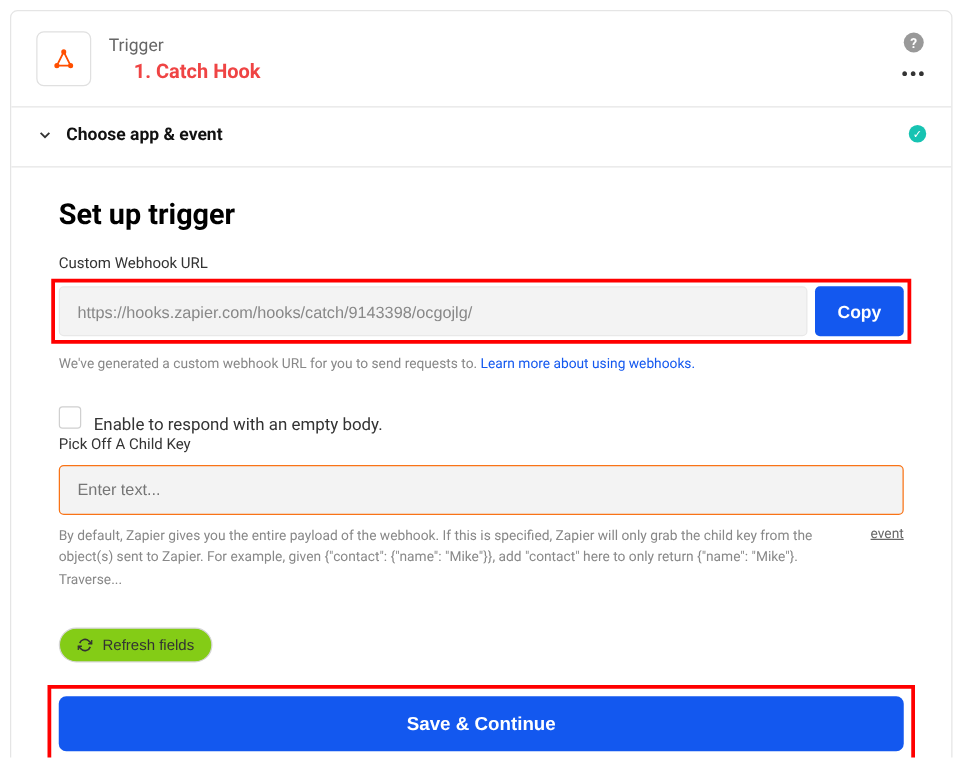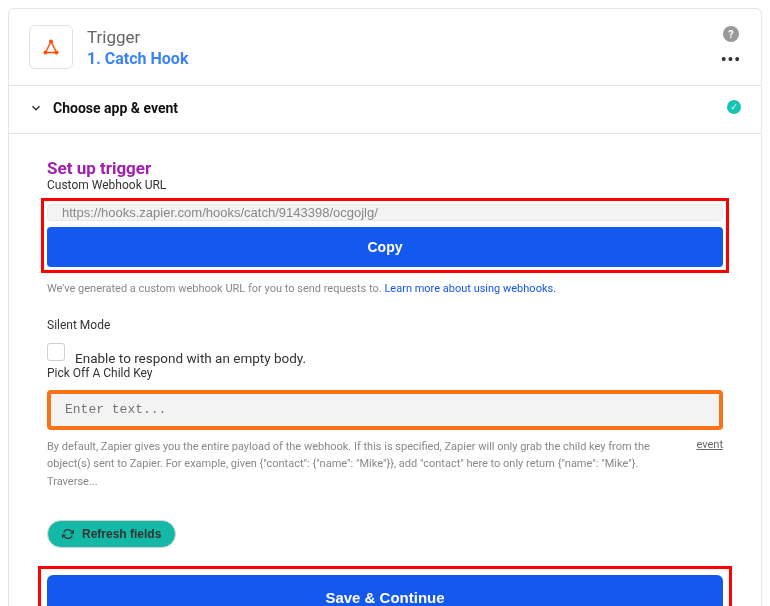--- a/index.html
+++ b/index.html
@@ -27,28 +27,29 @@
       border: 1px solid #e0e0e0;
       border-radius: 6px;
       display: flex;
       align-items: center;
       justify-content: center;
       margin-right: 14px;
     }
     .app-icon-box svg { width: 22px; height: 22px; }
     .header-text { flex: 1; }
     .header-label {
-      font-size: 17px;
+      font-size: 14px;
       color: #666;
       margin-bottom: 2px;
     }
     .header-title {
       font-size: 16px;
       font-weight: 700;
-      color: #3b82f6;
+      color: #ef4444;
+      margin-left: 20px;
     }
     .header-actions {
       display: flex;
       flex-direction: column;
       align-items: center;
       gap: 10px;
     }
     .help-icon {
       width: 16px;
       height: 16px;
@@ -94,38 +95,38 @@
       color: #fff;
       font-size: 9px;
       display: flex;
       align-items: center;
       justify-content: center;
     }
     .body {
       padding: 24px 38px 30px;
     }
     .setup-heading {
-      font-size: 17px;
-      font-weight: 700;
-      color: #a21caf;
+      font-size: 23px;
+      font-weight: 700;
+      color: #000000;
+      margin-bottom: 18px;
     }
     .field-label {
       font-size: 12px;
       color: #333;
       margin-bottom: 6px;
     }
     .highlight-box {
       border: 3px solid #ff0000;
       padding: 3px;
       margin: 0 -6px;
     }
     .url-row {
       display: flex;
       gap: 6px;
-      flex-direction: column;
     }
     .url-input {
       flex: 1;
       background: #f3f3f3;
       border: 1px solid #e8e8e8;
       border-radius: 4px;
       height: 40px;
       padding: 0 14px;
       font-size: 13px;
       color: #888;
@@ -164,28 +165,27 @@
     }
     .checkbox-label {
       font-size: 13.5px;
       color: #333;
       margin-top: 12px;
     }
     .child-key { }
     .text-input {
       width: 100%;
       background: #f3f3f3;
-      border: 4px solid #f97316;
+      border: 1px solid #f97316;
       border-radius: 4px;
       height: 40px;
       padding: 0 14px;
       font-size: 13px;
       color: #a16207;
       margin-top: 4px;
-      font-family: Liberation Mono, monospace;
     }
     .desc-row {
       display: flex;
       align-items: flex-start;
       margin-top: 8px;
       gap: 6px;
     }
     .desc-text {
       font-size: 11px;
       color: #888;
@@ -197,26 +197,26 @@
       font-size: 11px;
       color: #666;
       text-decoration: underline;
       cursor: pointer;
       white-space: nowrap;
     }
     .refresh-btn {
       display: inline-flex;
       align-items: center;
       gap: 8px;
-      background: #14b8a6;
+      background: #84cc16;
       border: 1px solid #d5d5d5;
       border-radius: 16px;
       padding: 6px 14px;
       font-size: 12px;
-      font-weight: 700;
+      font-weight: 400;
       color: #333;
       margin-top: 30px;
       cursor: pointer;
     }
     .refresh-btn svg { width: 12px; height: 12px; }
     .save-wrap {
       border: 3px solid #ff0000;
       padding: 6px;
       margin: 18px -9px 0;
     }
@@ -276,21 +276,20 @@
       <div class="url-row">
         <input class="url-input" type="text" readonly="" value="https://hooks.zapier.com/hooks/catch/9143398/ocgojlg/" style="">
         <button class="copy-btn">Copy</button>
       </div>
     </div>
     <div class="helper-text">
       <span>We've generated a custom webhook URL for you to send requests to. </span><a href="#">Learn more about using webhooks.</a>
     </div>
 
     <div class="silent-mode">
-      <div class="field-label">Silent Mode</div>
       <div class="checkbox-row">
         <div class="checkbox"></div>
         <div class="checkbox-label">Enable to respond with an empty body.</div>
       </div>
     </div>
 
     <div class="child-key">
       <div class="field-label">Pick Off A Child Key</div>
       <input class="text-input" type="text" placeholder="Enter text..." style="">
       <div class="desc-row">

